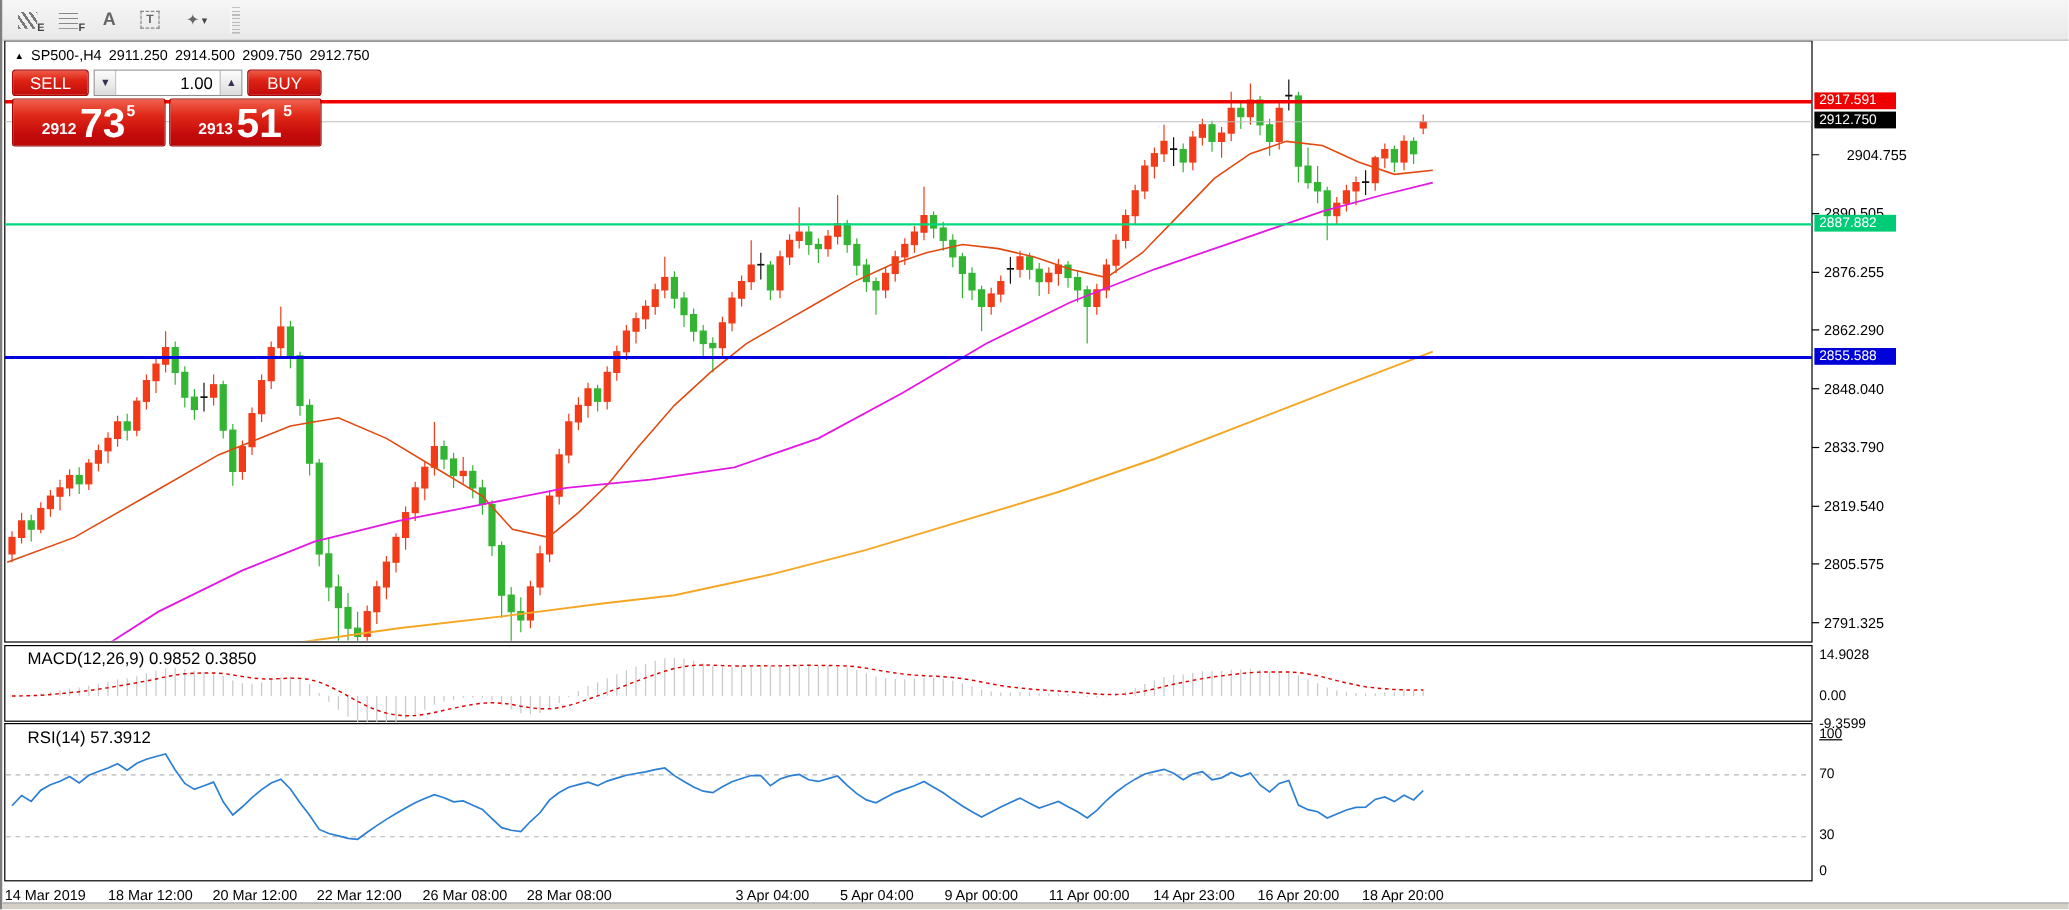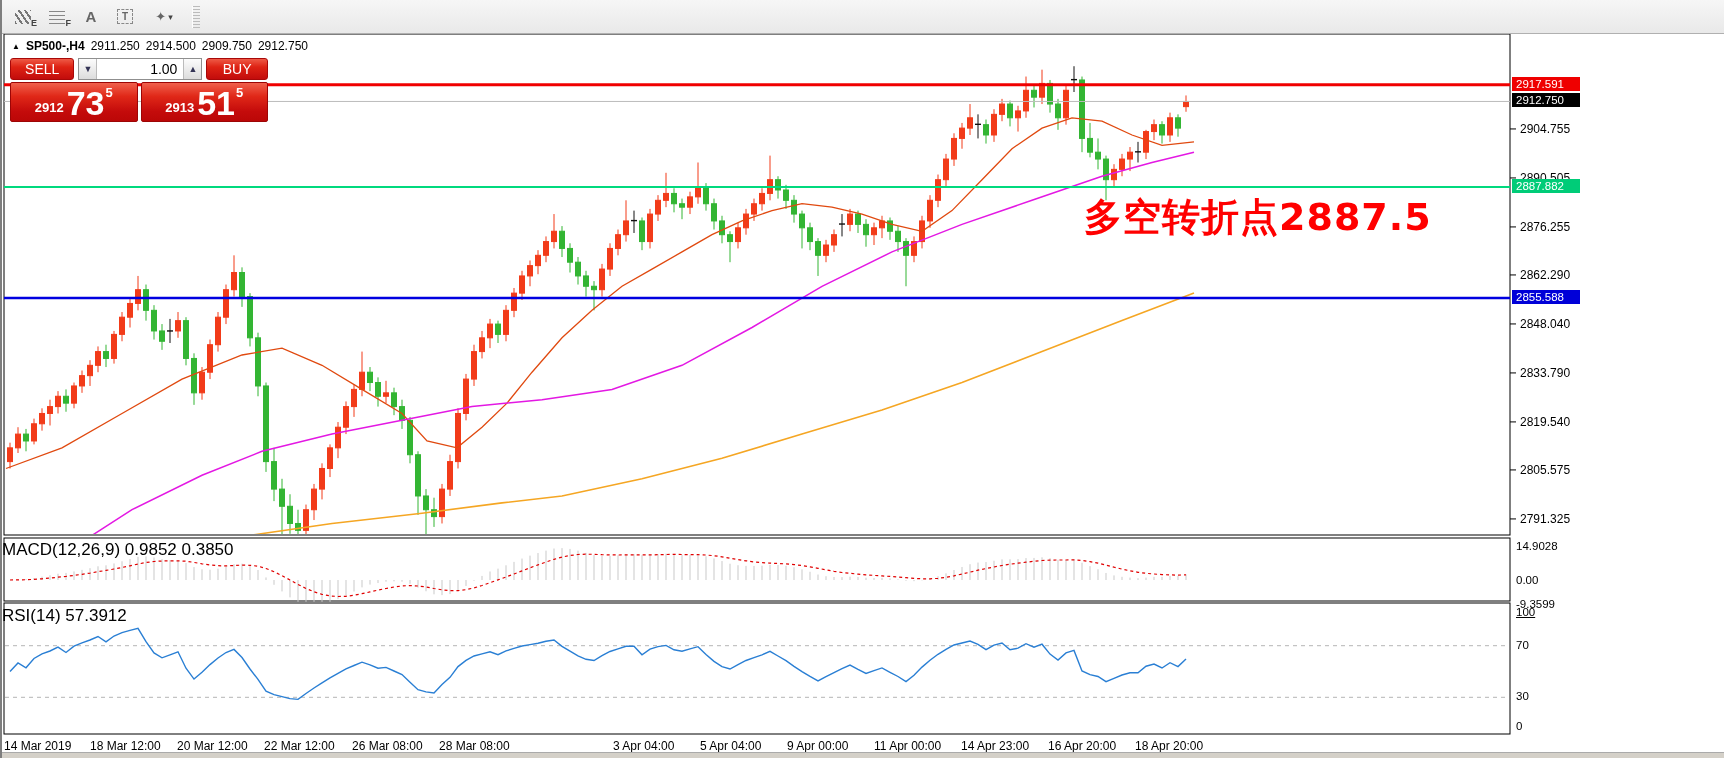--- a/index.html
+++ b/index.html
@@ -16,41 +16,41 @@
   .arrows-glyph{font-size:13px;color:#666;}
   .caret{font-size:9px;color:#444;margin-left:2px;}
   .grip{width:7px;height:22px;margin:0 4px 0 6px;background:repeating-linear-gradient(0deg,#bbb 0 1px,transparent 1px 3px);border-left:1px solid #fdfdfd;}
   .tf-btn{min-width:30px;height:24px;padding:0 5px;display:flex;align-items:center;justify-content:center;font-size:12px;color:#333;border:1px solid transparent;margin:0 1px;cursor:pointer;}
   .tf-btn.active{background:#fbfbfb;border:1px solid #8a8a8a;}
   
   .workspace{position:relative;width:1724px;height:724px;background:#fff;}
   #chart-svg{position:absolute;left:0;top:0;}
   .chart-title{position:absolute;left:10px;top:5px;font-size:12px;color:#000;display:flex;align-items:center;gap:6px;}
   .chart-title .tri{font-size:8px;}
-  .chart-title b{font-weight:bold;}
+  .chart-title b{font-weight:normal;}
   
   .trade-widget{position:absolute;left:8px;top:24px;width:258px;}
   .tw-row1{display:flex;align-items:stretch;height:22px;}
   .tw-btn{background:linear-gradient(180deg,#ee5a46 0%,#de2314 40%,#c20c0c 100%);border:1px solid #a80808;border-radius:3px;color:#fff;font-size:14px;font-family:"Liberation Sans",sans-serif;cursor:pointer;}
   .tw-sell{width:69px;}
   .tw-buy{width:66px;margin-left:4px;}
   .spin-group{display:flex;margin-left:4px;border:1px solid #8f8f8f;background:#fff;}
   .spin-btn{width:18px;background:linear-gradient(180deg,#fcfcfc,#dcdcdc);border:none;border-left:1px solid #bbb;border-right:1px solid #bbb;color:#335;font-size:9px;cursor:pointer;padding:0;}
   .vol-input{width:74px;border:none;outline:none;text-align:right;font-size:14px;padding:0 6px;font-family:"Liberation Sans",sans-serif;}
   .tw-row2{display:flex;margin-top:2px;height:40px;}
   .price-box{flex:1;background:linear-gradient(180deg,#f0604c 0%,#e02818 35%,#c40b0b 75%,#bb0707 100%);border:1px solid #9d0505;border-radius:2px;color:#fff;display:flex;align-items:flex-end;justify-content:center;padding-bottom:2px;cursor:pointer;}
   .price-box + .price-box{margin-left:3px;}
   .p-small{font-size:13px;font-weight:bold;margin:0 3px 4px 0;}
   .p-big{font-size:34px;font-weight:bold;line-height:0.92;}
   .p-sup{font-size:13px;font-weight:bold;margin:0 0 19px 1px;}
   
   .annotation{position:absolute;font-weight:bold;font-size:38px;letter-spacing:1px;white-space:nowrap;font-family:"DejaVu Sans",sans-serif;}
   .axis-tick{position:absolute;left:1518px;font-size:12px;color:#000;white-space:nowrap;}
   .hline-label{position:absolute;left:1510px;width:62px;font-size:11.5px;color:#fff;padding:1px 2px 1px 4px;white-space:nowrap;}
-  .ind-label{position:absolute;left:0;font-size:17px;color:#000;white-space:nowrap;text-align:center;}
+  .ind-label{position:absolute;left:21px;font-size:14px;color:#000;white-space:nowrap;text-align:center;}
   .ind-tick{position:absolute;left:1514px;font-size:11.5px;color:#000;white-space:nowrap;}
   .time-label{position:absolute;top:705px;font-size:12px;color:#000;white-space:nowrap;}
   .bottom-chrome{position:absolute;left:0;bottom:0;width:1724px;height:5px;background:#d4d0c8;border-top:1px solid #aaa;}
 </style>
 </head>
 <body>
 
 <div class="app">
 
   <div class="toolbar">
@@ -583,27 +583,26 @@
           <span class="p-sup">5</span>
         </div>
         <div class="price-box">
           <span class="p-small">2913</span>
           <span class="p-big">51</span>
           <span class="p-sup">5</span>
         </div>
       </div>
     </div>
 
-    <div class="annotation" style="left: 1082px; top: 158px; color: rgb(255, 0, 0);">多空转折点2887.5</div>
 
     <div class="ind-label" style="top:506px;">MACD(12,26,9) 0.9852 0.3850</div>
     <div class="ind-label" style="top:572px;">RSI(14) 57.3912</div>
 
     <div id="axis-layer">
-        <div class="axis-tick" style="top: 87.9523px;">2904.755</div>
+        <div class="axis-tick" style="top: 87.9523px; margin-left: 19px;">2904.755</div>
         <div class="axis-tick" style="top: 136.944px;">2890.505</div>
         <div class="axis-tick" style="top: 185.935px;">2876.255</div>
         <div class="axis-tick" style="top: 233.947px;">2862.290</div>
         <div class="axis-tick" style="top: 282.938px;">2848.040</div>
         <div class="axis-tick" style="top: 331.93px;">2833.790</div>
         <div class="axis-tick" style="top: 380.921px;">2819.540</div>
         <div class="axis-tick" style="top: 428.933px;">2805.575</div>
         <div class="axis-tick" style="top: 477.925px;">2791.325</div>
         <div class="hline-label" style="top: 42.8221px; background: rgb(239, 0, 0); z-index: 5;">2917.591</div>
         <div class="hline-label" style="top: 59.4655px; background: rgb(0, 0, 0); z-index: 5;">2912.750</div>

